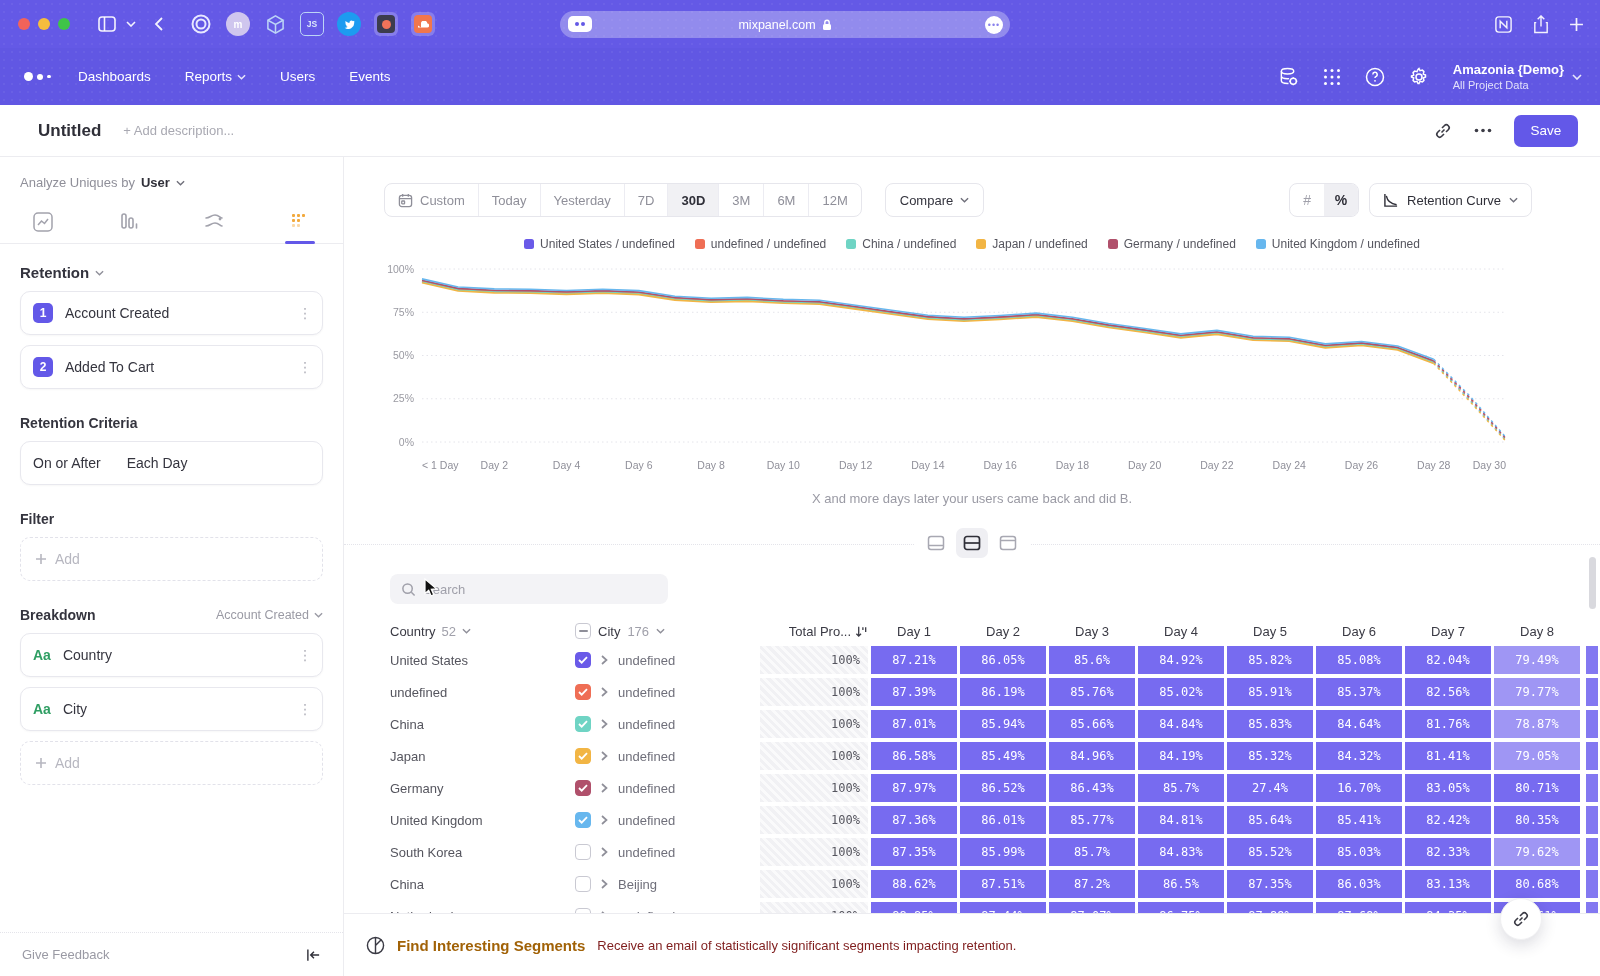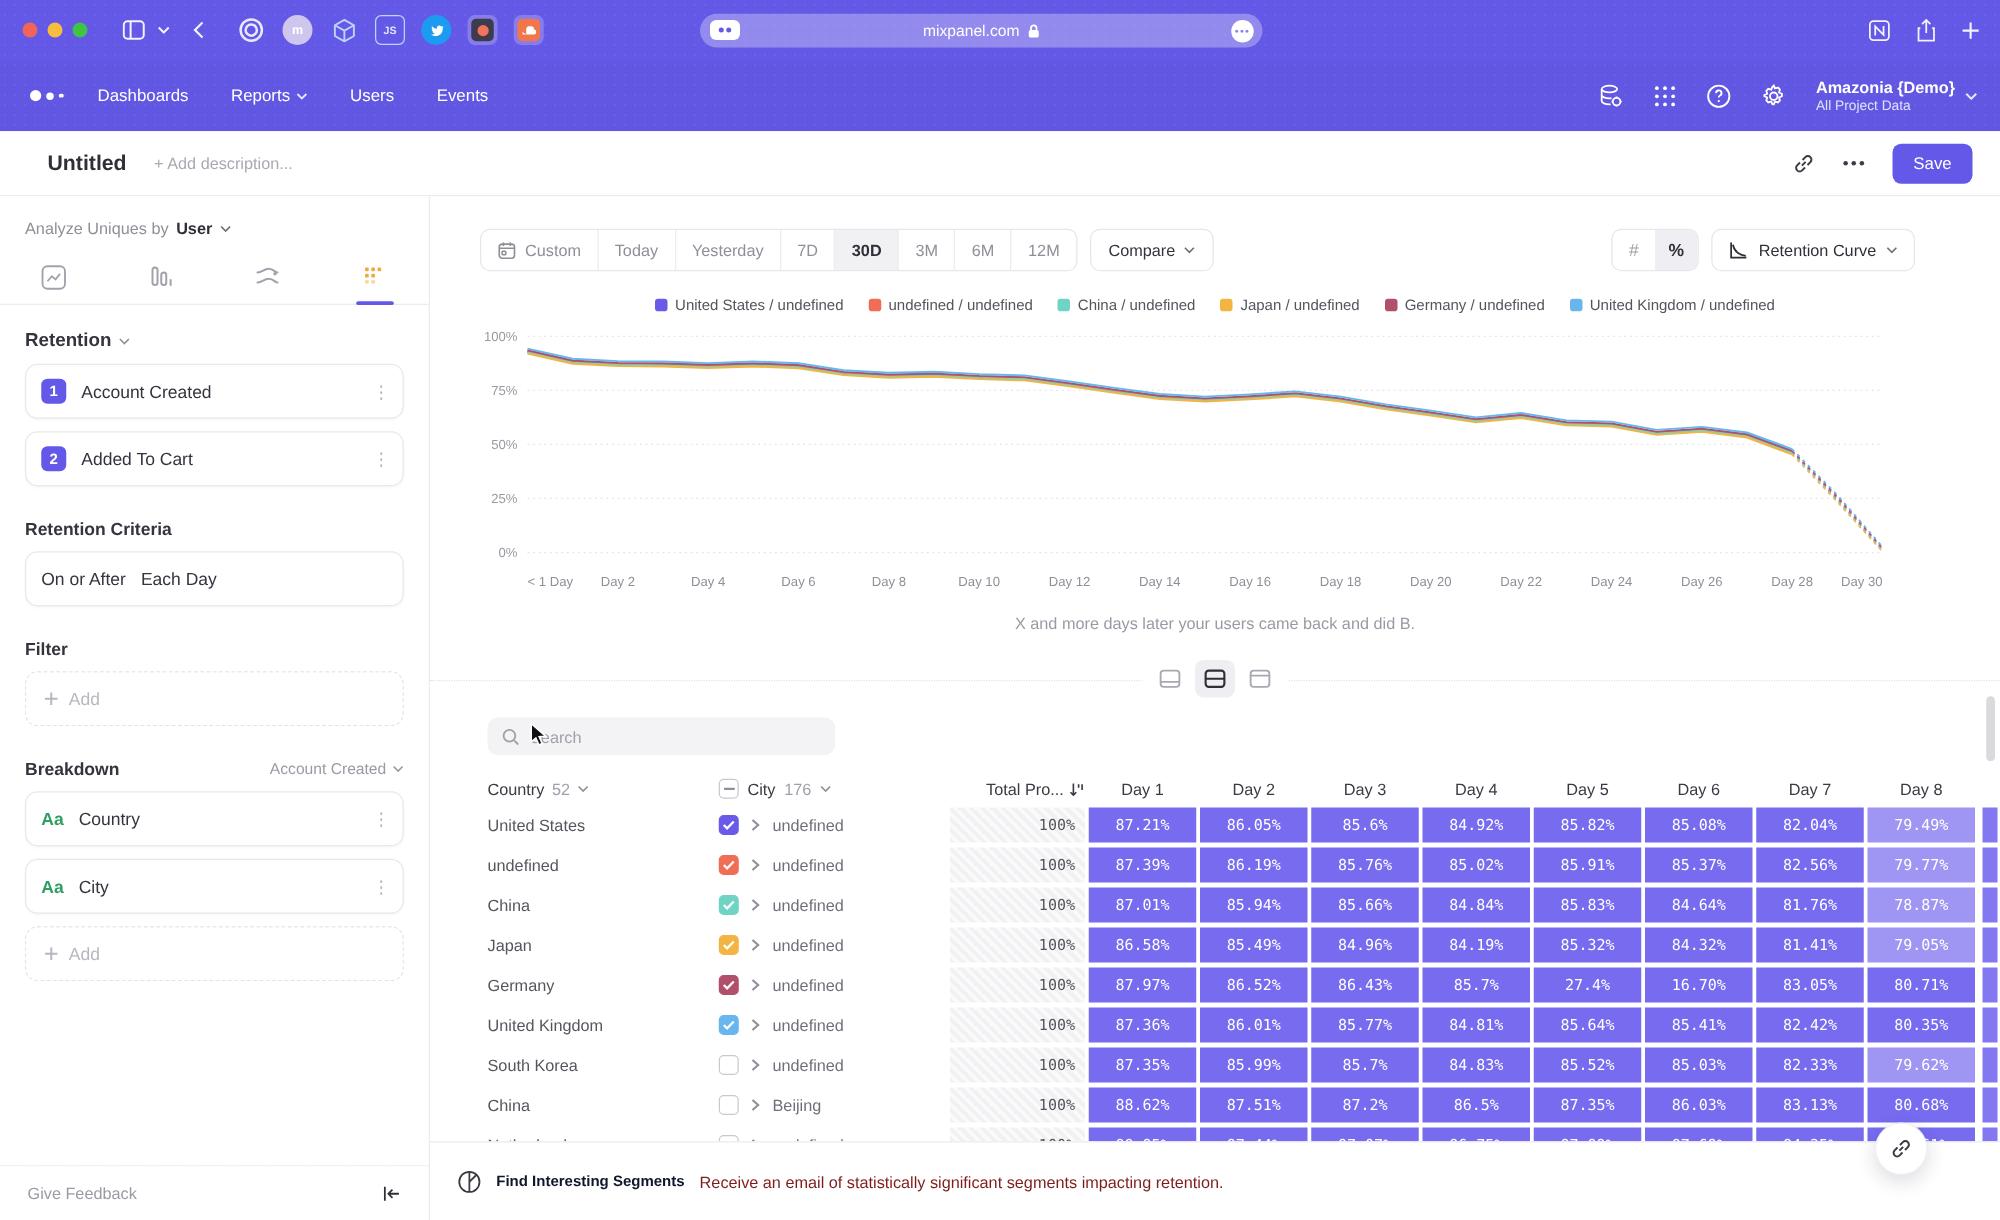--- a/index.html
+++ b/index.html
@@ -81,21 +81,21 @@
   .give-fb { font-size:13px; color:#9a9aa4; cursor:pointer; }
 
   
   .main { position:absolute; left:344px; top:157px; width:1256px; height:819px; }
   .controls { display:flex; align-items:center; margin:26px 0 0 40px; }
   .seg { display:flex; align-items:stretch; border:1px solid #e6e6ec; border-radius:8px; height:34px; overflow:hidden; background:#fff; }
   .seg-item { display:flex; align-items:center; gap:7px; padding:0 13px; font-size:13px; color:#8f8f99;
               border-right:1px solid #ececf2; cursor:pointer; white-space:nowrap; }
   .seg-item:last-child { border-right:none; }
   .seg-item.active { background:#f1f1f4; color:#2f2f38; font-weight:600; }
-  .compare-btn { margin-left:10px; border:1px solid #e6e6ec; border-radius:8px; height:34px; display:flex; align-items:center;
+  .compare-btn { margin-left:23px; border:1px solid #e6e6ec; border-radius:8px; height:34px; display:flex; align-items:center;
                  gap:7px; padding:0 14px; font-size:13px; color:#34343e; font-weight:500; background:#fff; cursor:pointer; }
   .ctrl-right { position:absolute; right:68px; top:26px; display:flex; align-items:center; gap:10px; }
   .toggle2 { display:flex; border:1px solid #e6e6ec; border-radius:8px; height:34px; overflow:hidden; background:#fff; }
   .toggle2 div { width:34px; display:flex; align-items:center; justify-content:center; font-size:14px; color:#a0a0aa; cursor:pointer; }
   .toggle2 div.active { background:#efeff3; color:#2f2f38; font-weight:600; }
   .charttype-btn { border:1px solid #e6e6ec; border-radius:8px; height:34px; display:flex; align-items:center; gap:8px;
                    padding:0 13px; font-size:13px; color:#2f2f38; font-weight:500; background:#fff; cursor:pointer; }
   .legend { display:flex; justify-content:center; gap:20px; margin-top:20px; }
   .leg-item { display:flex; align-items:center; gap:6px; font-size:12px; color:#55555e; }
   .leg-sw { width:10px; height:10px; border-radius:2.5px; display:block; }
@@ -133,21 +133,21 @@
   .td-day { width:86px; height:28px; display:flex; align-items:center; justify-content:center;
             font-family:"DejaVu Sans Mono", monospace; font-size:12px; color:#fff; flex:none; }
   .td-sliver { width:12px; height:28px; margin-left:3px; flex:none; }
   .row-chev { color:#8f8f99; display:flex; }
   .hscroll { position:absolute; left:32px; top:100%; margin-top:4px; width:470px; height:7px; border-radius:4px; background:#dedee3; }
   .vscroll { position:absolute; right:4px; top:400px; width:7px; height:52px; border-radius:4px; background:#d9d9de; }
 
   
   .footbar { position:absolute; left:344px; bottom:0; width:1256px; height:63px; border-top:1px solid #ececf0;
              background:#fff; display:flex; align-items:center; padding-left:22px; gap:12px; }
-  .foot-title { font-size:12px; font-weight:700; color:#0f172a; }
+  .foot-title { font-size:15px; font-weight:700; color:#a16207; }
   .foot-sub { font-size:13px; color:#7f1d1d; }
   .fab { position:absolute; right:58px; bottom:36px; width:42px; height:42px; border-radius:50%; background:#fff;
          border:1px solid #f0f0f2; box-shadow:0 5px 16px rgba(30,30,60,.16); display:flex; align-items:center;
          justify-content:center; color:#3a3a44; cursor:pointer; }
   .cursor { position:absolute; left:424px; top:578px; z-index:50; pointer-events:none; }
   svg { display:block; }
 </style>
 </head>
 <body>
 
@@ -383,21 +383,21 @@
      <span class="card-label">Added To Cart</span>
      <span class="dots-v">⋮</span>
    </div>
         </div>
     </div>
 
     <div class="sb-section" style="margin-top:26px">
       <div class="sb-subtitle">Retention Criteria</div>
       <div class="card">
         <span class="card-label" style="flex:none">On or After</span>
-        <span class="card-label" style="margin-left:12px">Each Day</span>
+        <span class="card-label" style="margin-left:26px">Each Day</span>
       </div>
     </div>
 
     <div class="sb-section" style="margin-top:26px">
       <div class="sb-subtitle">Filter</div>
       <div class="add-card">
         <svg width="12" height="12" viewBox="0 0 12 12" fill="none" stroke="currentColor" stroke-width="1.6">
             <path d="M6 1v10M1 6h10"></path>
           </svg>
         <span>Add</span>

